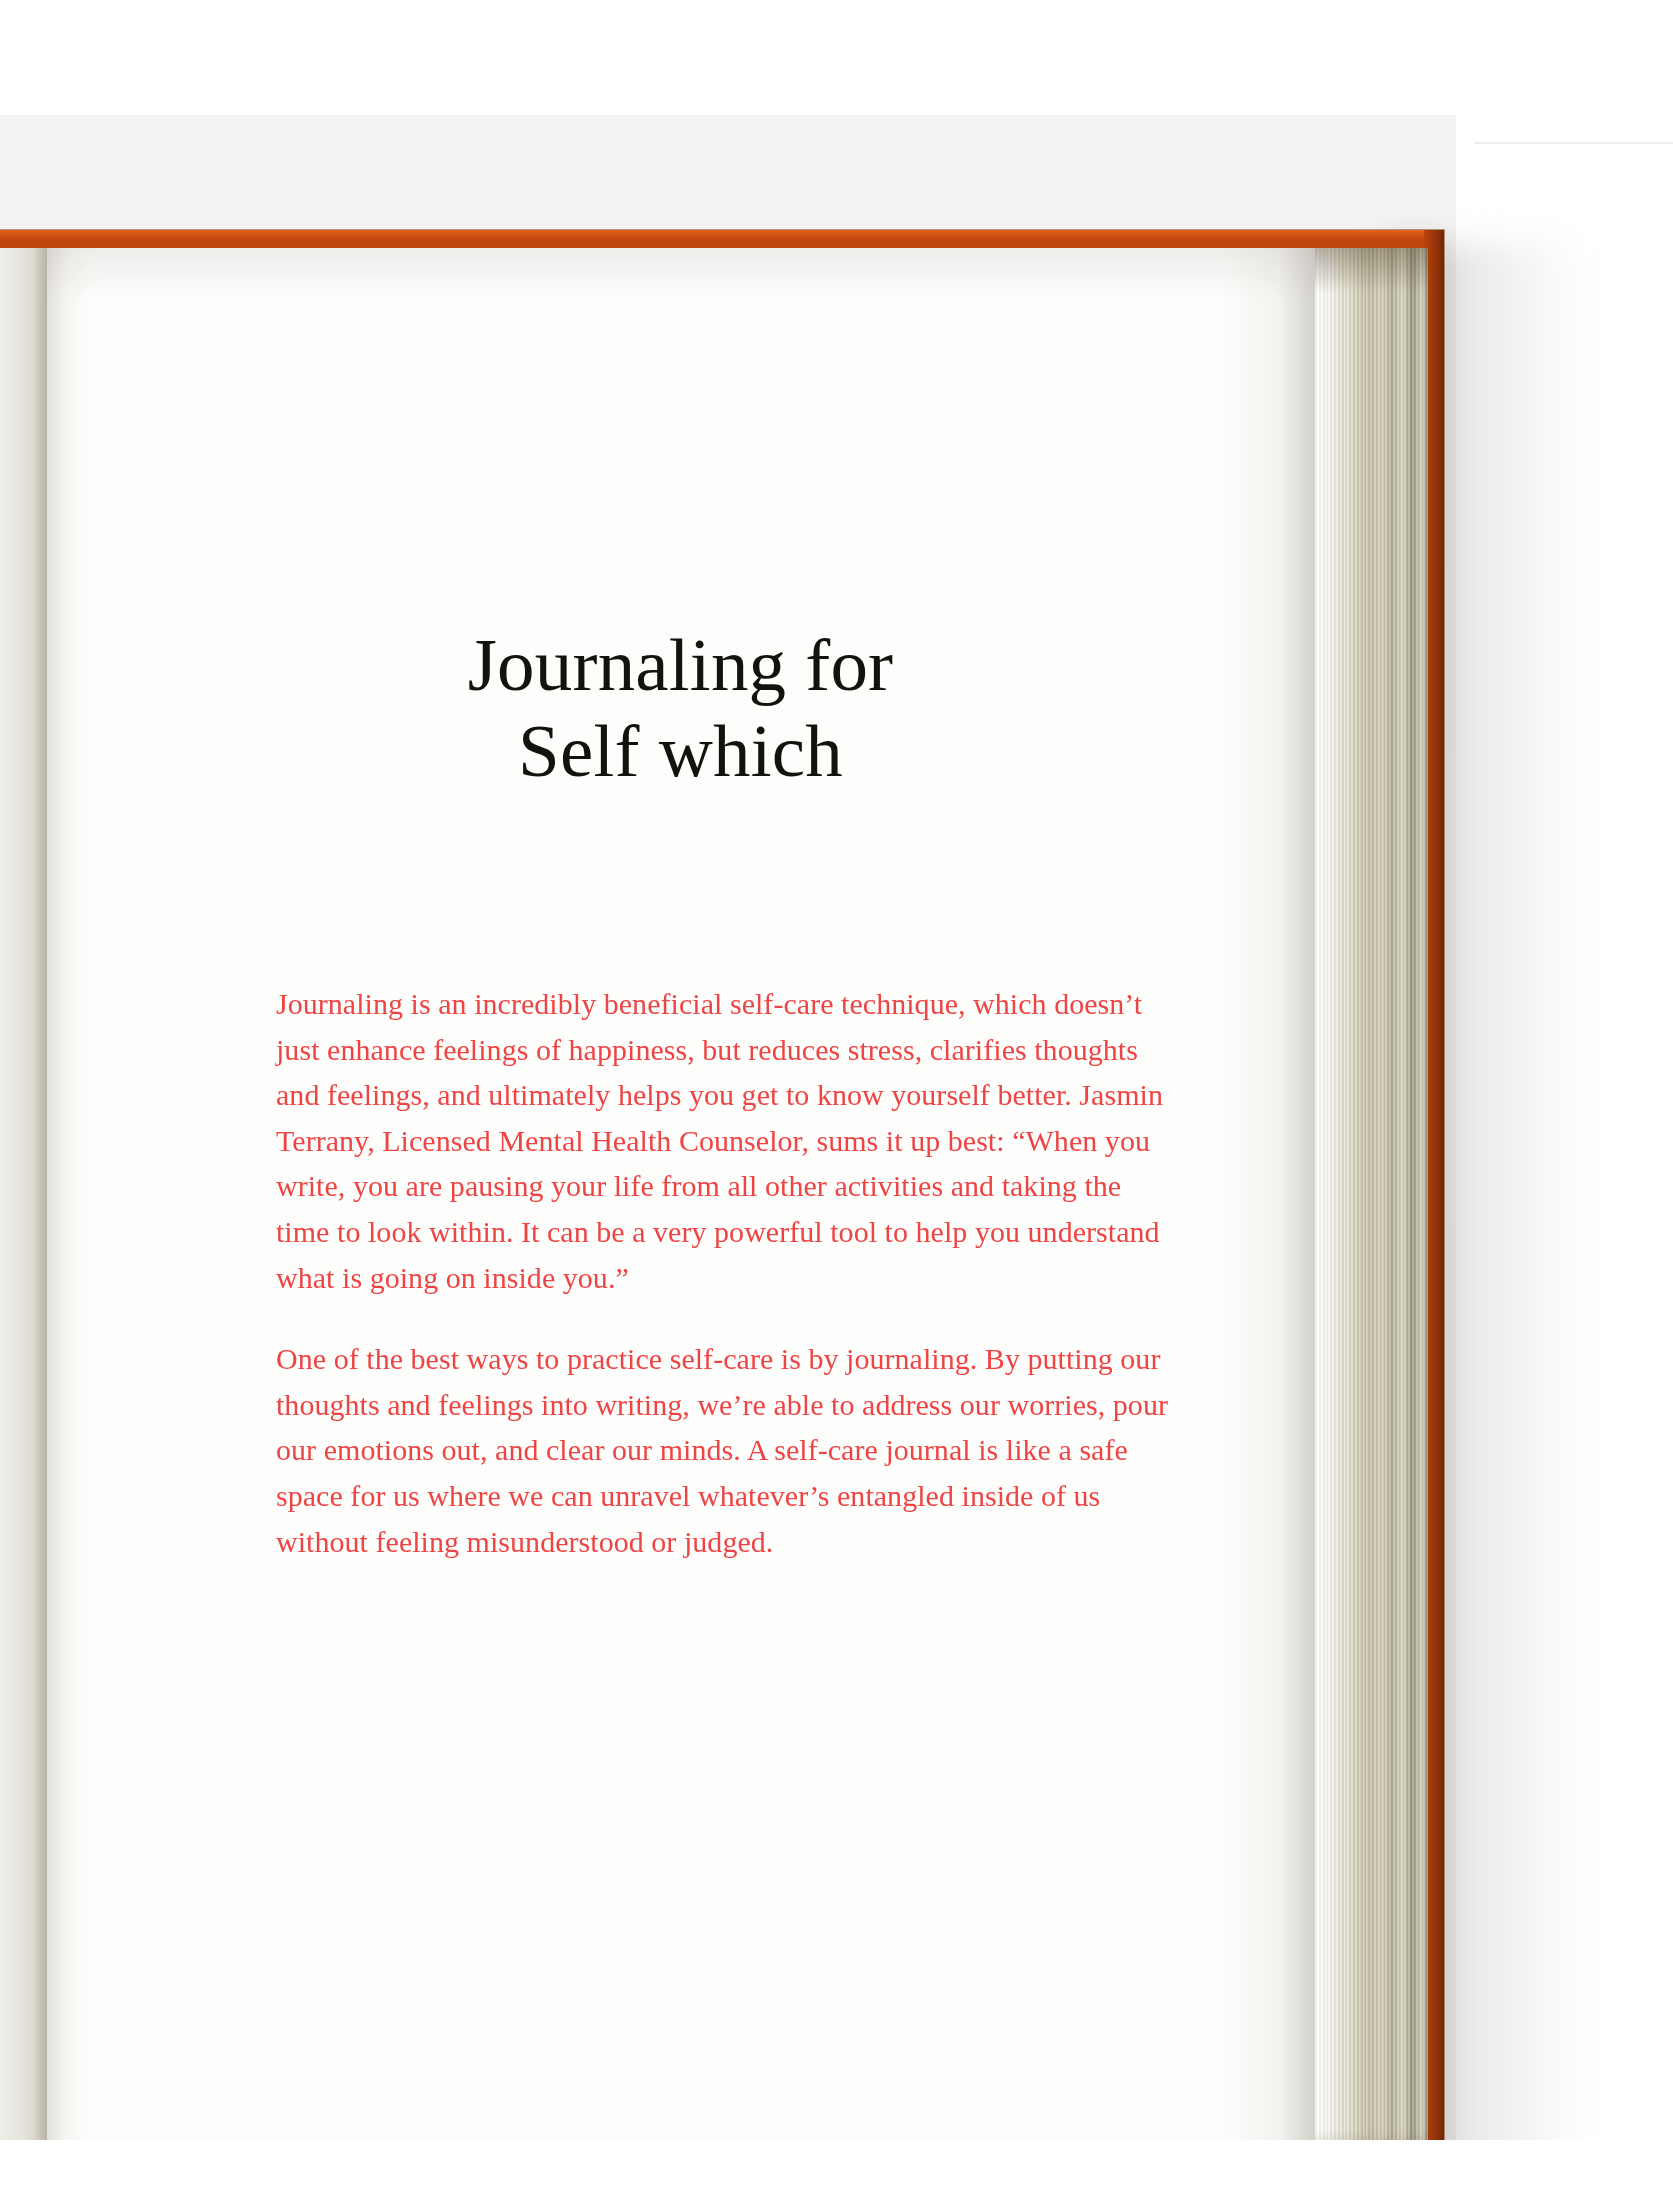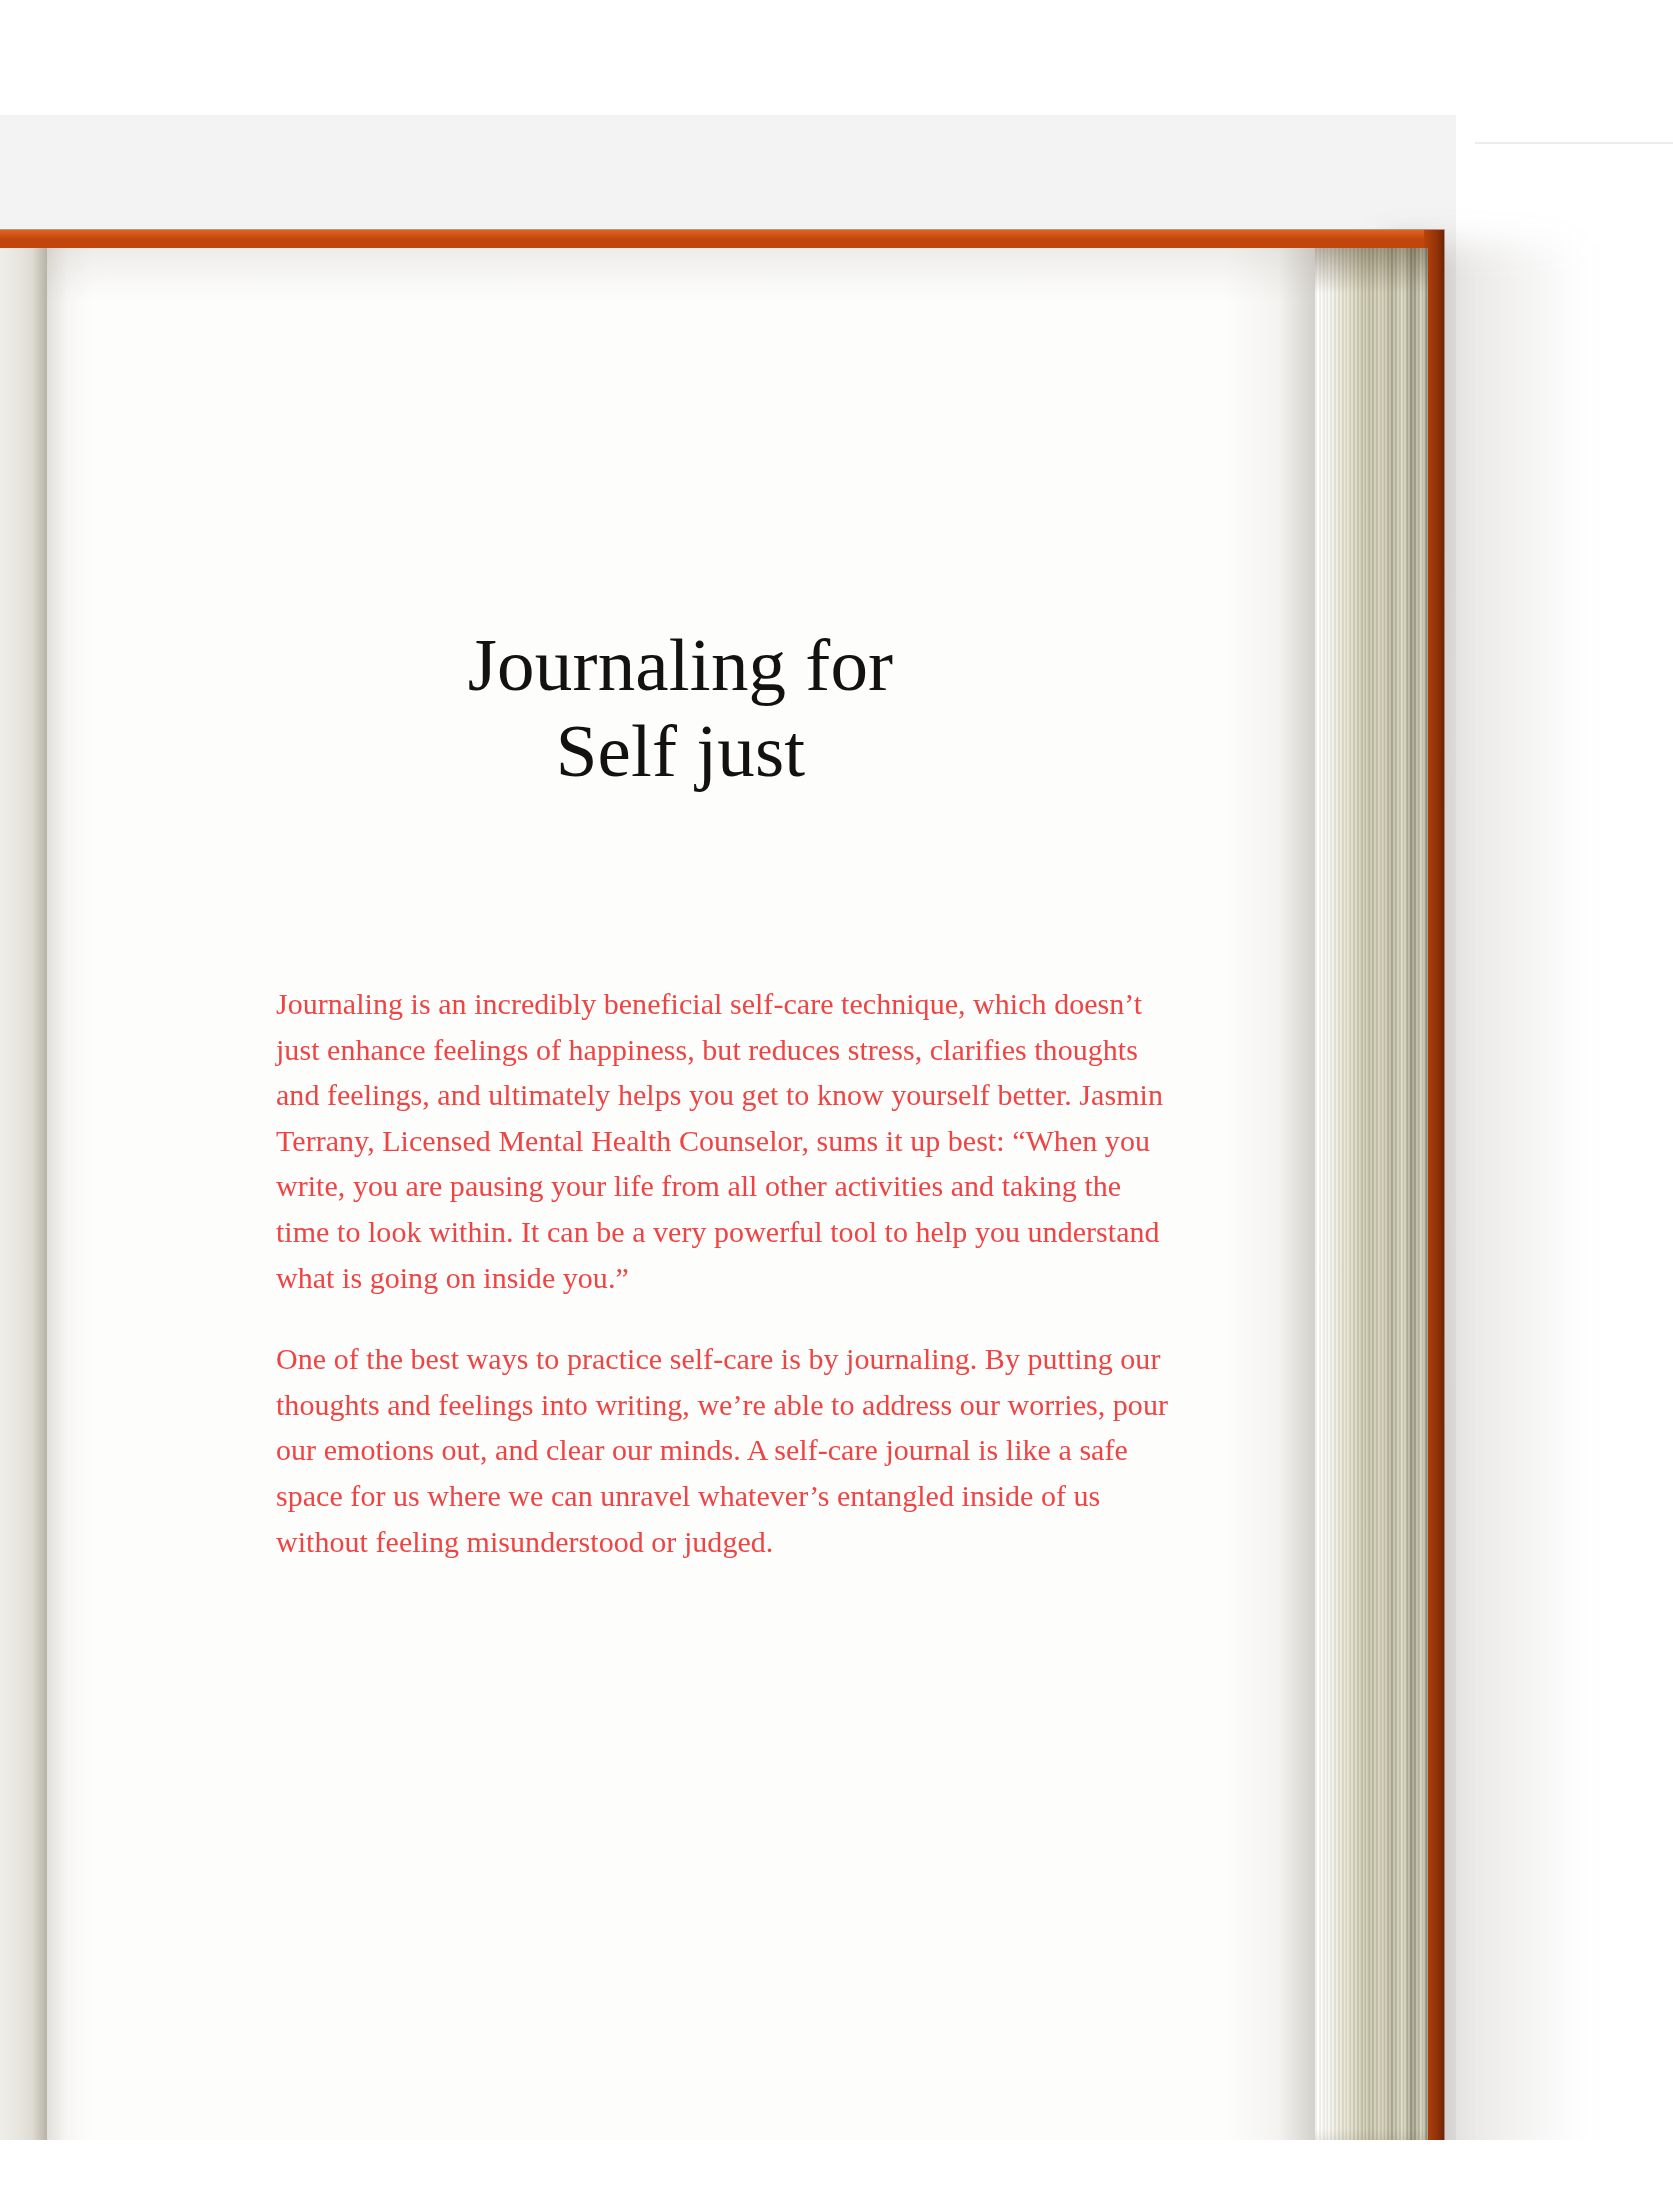--- a/index.html
+++ b/index.html
@@ -307,21 +307,21 @@
   <div class="page">
     <div class="page-left-gutter"></div>
     <div class="page-right-curve"></div>
     <div class="page-top-shade"></div>
   </div>
 
   <div class="content">
 
     <h1 class="title">
       <span>Journaling for</span>
-      <span class="title-line2">Self just</span>
+      <span class="title-line2">Self which</span>
     </h1>
 
     <div class="body-block">
       <p class="para">Journaling is an incredibly beneficial self-care technique, which doesn’t just enhance feelings of happiness, but reduces stress, clarifies thoughts and feelings, and ultimately helps you get to know yourself better. Jasmin Terrany, Licensed Mental Health Counselor, sums it up best: “When you write, you are pausing your life from all other activities and taking the time to look within. It can be a very powerful tool to help you understand what is going on inside you.”</p>
       <p class="para">One of the best ways to practice self-care is by journaling. By putting our thoughts and feelings into writing, we’re able to address our worries, pour our emotions out, and clear our minds. A self-care journal is like a safe space for us where we can unravel whatever’s entangled inside of us without feeling misunderstood or judged.</p>
     </div>
 
   </div>
 </div>
 

